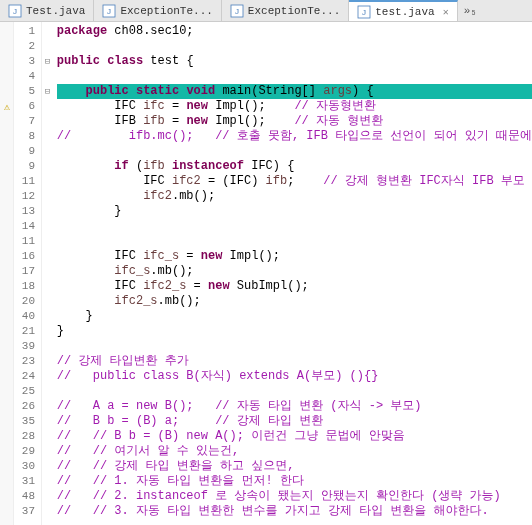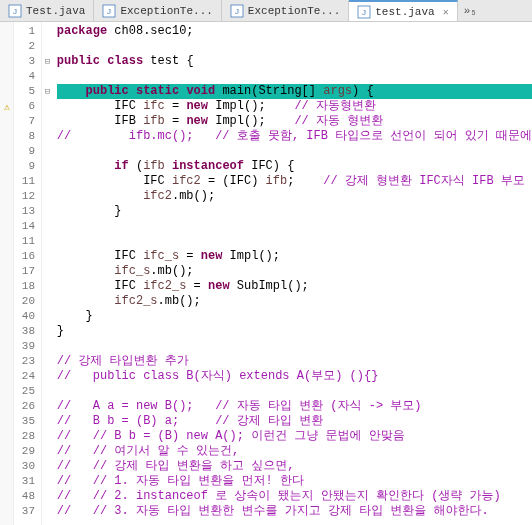--- a/index.html
+++ b/index.html
@@ -210,21 +210,21 @@
       <div class="line-number">11</div>
       <div class="line-number">12</div>
       <div class="line-number">13</div>
       <div class="line-number">14</div>
       <div class="line-number">11</div>
       <div class="line-number">16</div>
       <div class="line-number">17</div>
       <div class="line-number">18</div>
       <div class="line-number">20</div>
       <div class="line-number">40</div>
-      <div class="line-number">38</div>
+      <div class="line-number">21</div>
       <div class="line-number">39</div>
       <div class="line-number">23</div>
       <div class="line-number">24</div>
       <div class="line-number">25</div>
       <div class="line-number">26</div>
       <div class="line-number">35</div>
       <div class="line-number">28</div>
       <div class="line-number">29</div>
       <div class="line-number">30</div>
       <div class="line-number">31</div>

